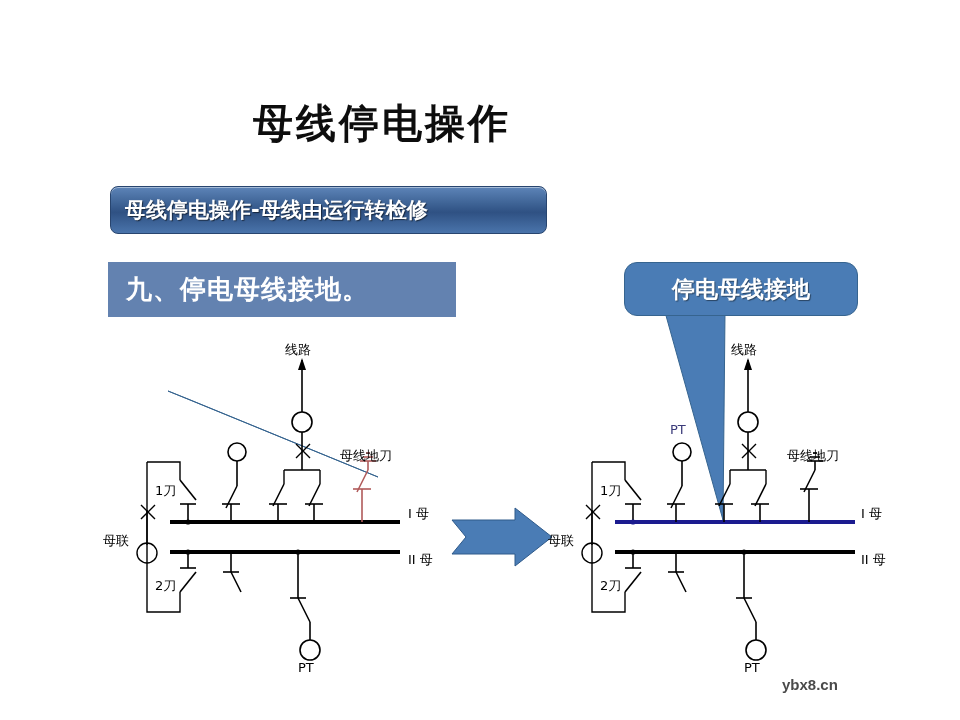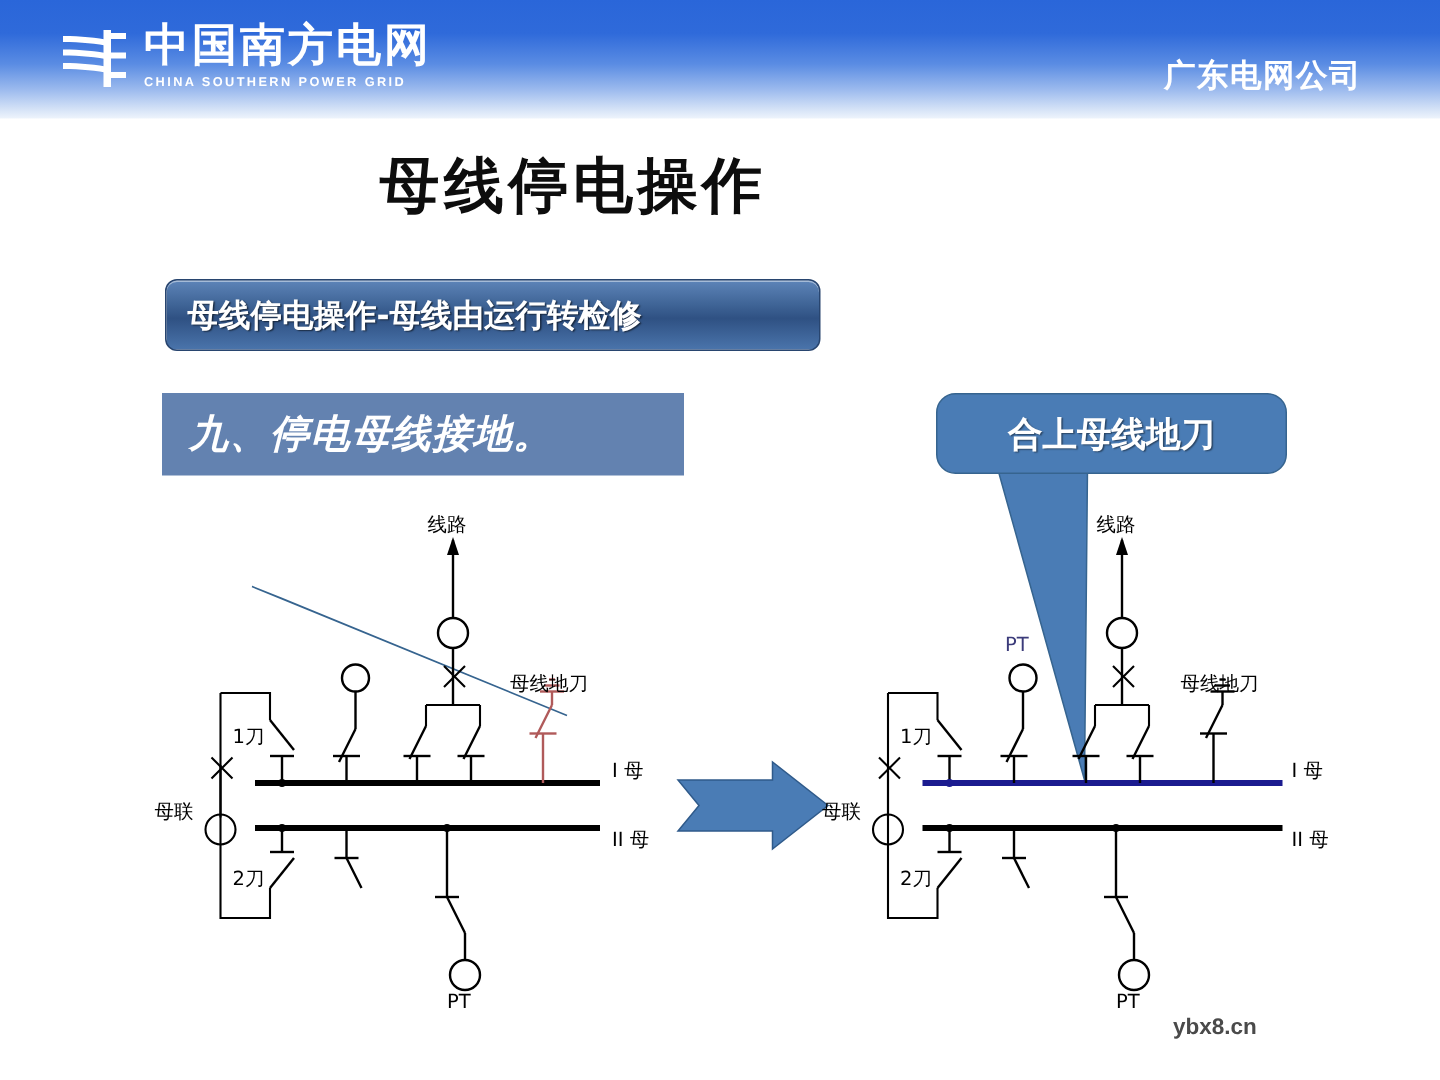--- a/index.html
+++ b/index.html
@@ -50,21 +50,21 @@
   }
   .banner span{
     font-family:"DejaVu Sans","Liberation Sans",sans-serif;
     font-size:21px;font-weight:bold;color:#ffffff;margin-left:14px;letter-spacing:0px;
     text-shadow:1px 1px 1px rgba(0,0,0,.55);
   }
 
   
   .step-bar{
     position:absolute;left:108px;top:262px;width:348px;height:55px;
-    background:#6382b0;display:flex;align-items:center;font-style:italic;
+    background:#6382b0;display:flex;align-items:center;
   }
   .step-bar span{
     font-family:"DejaVu Sans","Liberation Sans",sans-serif;
     font-size:26px;font-weight:bold;color:#ffffff;margin-left:18px;letter-spacing:1px;
   }
 
   
   .callout{
     position:absolute;border-radius:13px;background:#4a7cb5;border:1px solid #36648f;
     display:flex;align-items:center;justify-content:center;
@@ -93,42 +93,20 @@
   .wm-url{
     position:absolute;left:782px;top:676px;
     font-family:"Liberation Sans",sans-serif;font-size:15px;color:#4a4a4a;font-weight:bold;
   }
 </style>
 </head>
 <body>
 
 <div class="slide">
 
-  <div class="header">
-    <div class="logo-wrap">
-      <div class="logo-mark">
-        <svg width="46" height="46" viewBox="0 0 46 46" aria-hidden="true">
-          <g fill="#ffffff">
-            <path d="M2 8 C14 8 24 9 34 11 L34 15 C24 13 14 12 2 12 Z"></path>
-            <path d="M2 17 C14 17 24 18 34 20 L34 24 C24 22 14 21 2 21 Z"></path>
-            <path d="M2 26 C14 26 24 27 34 29 L34 33 C24 31 14 30 2 30 Z"></path>
-            <rect x="29" y="4" width="5" height="38"></rect>
-            <rect x="34" y="6" width="10" height="4"></rect>
-            <rect x="34" y="19" width="10" height="4"></rect>
-            <rect x="34" y="32" width="10" height="4"></rect>
-          </g>
-        </svg>
-      </div>
-      <div class="logo-text">
-        <div class="logo-cn">中国南方电网</div>
-        <div class="logo-en">CHINA SOUTHERN POWER GRID</div>
-      </div>
-    </div>
-    <div class="company">广东电网公司</div>
-  </div>
 
   <div class="page-title">母线停电操作</div>
 
   <div class="banner">
     <span>母线停电操作-母线由运行转检修</span>
   </div>
 
   <div class="step-bar">
     <span>九、停电母线接地。</span>
   </div>
@@ -307,18 +285,18 @@
       <text x="600" y="590" font-size="13">2刀</text>
       <text x="548" y="545" font-size="13">母联</text>
       <text x="670" y="434" font-size="13" fill="#3b3b7a">PT</text>
       <text x="744" y="672" font-size="13">PT</text>
       <text x="861" y="518" font-size="13">I  母</text>
       <text x="861" y="564" font-size="13">II 母</text>
     </g>
   </svg>
 
   <div class="callout" id="callout-right">
-    <span>合上母线地刀</span>
+    <span>停电母线接地</span>
   </div>
 
   <div class="wm-url">ybx8.cn</div>
 
 </div>
 
 </body></html>

